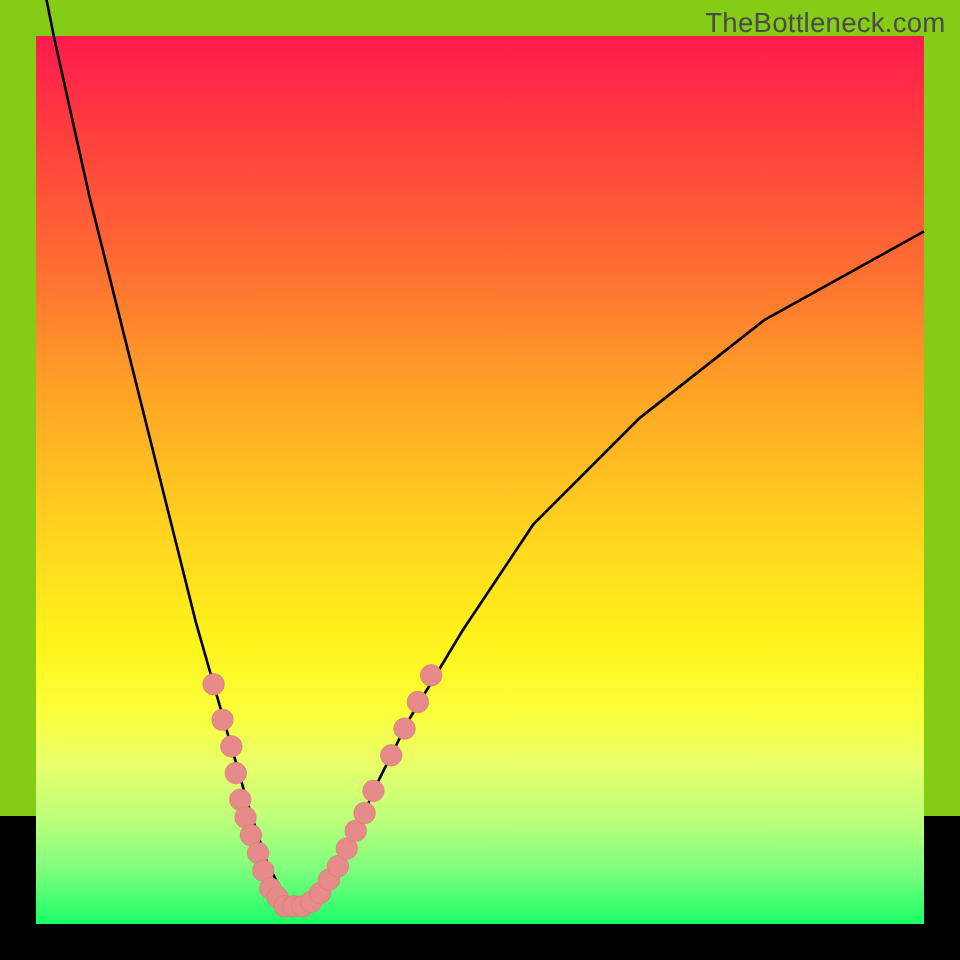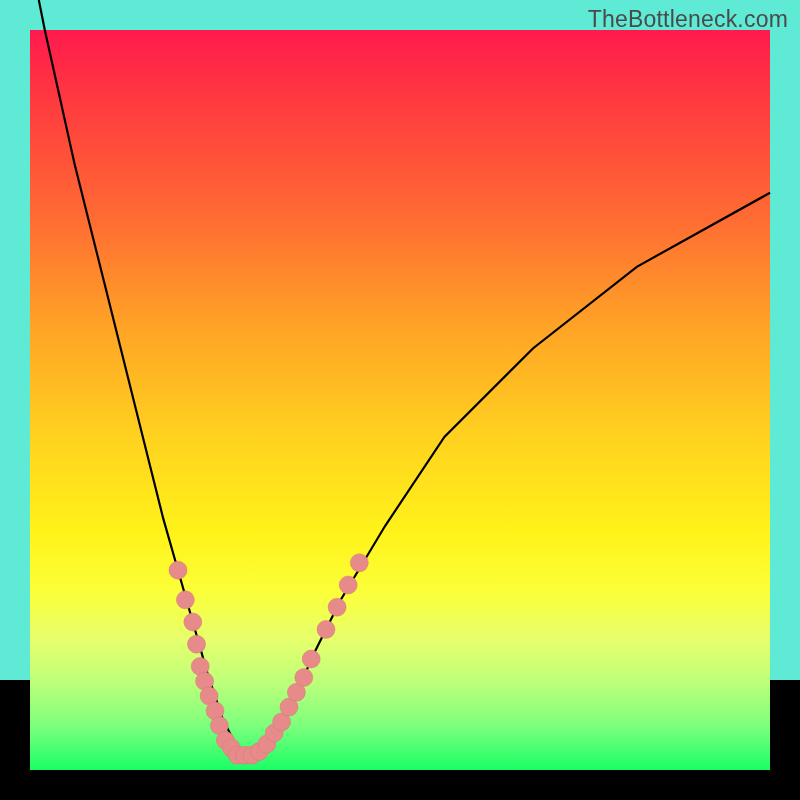--- a/index.html
+++ b/index.html
@@ -8,21 +8,21 @@
     width: 800px;
     height: 800px;
     overflow: hidden;
     background: #000;
     font-family: Arial, Helvetica, sans-serif;
   }
   .stage {
     position: relative;
     width: 800px;
     height: 680px;
-    background: #5eead4;
+    background: #84cc16;
   }
   .plot {
     position: absolute;
     left: 30px;
     top: 30px;
     width: 740px;
     height: 740px;
     background: linear-gradient(
       to bottom,
       #ff1a4d 0%,

